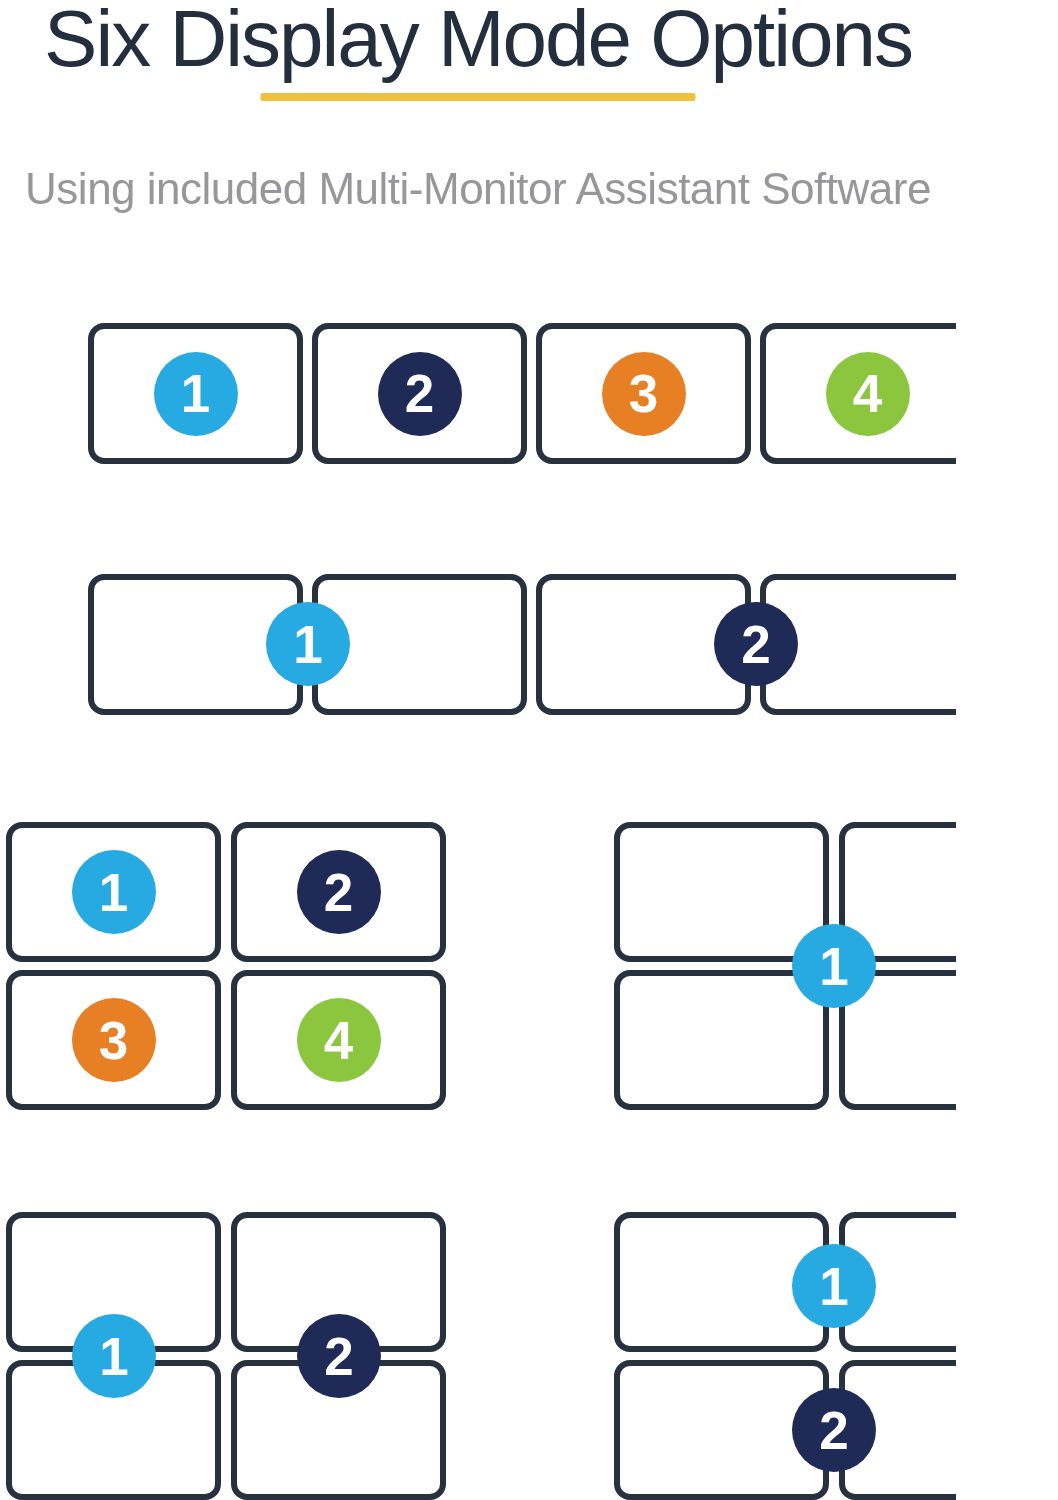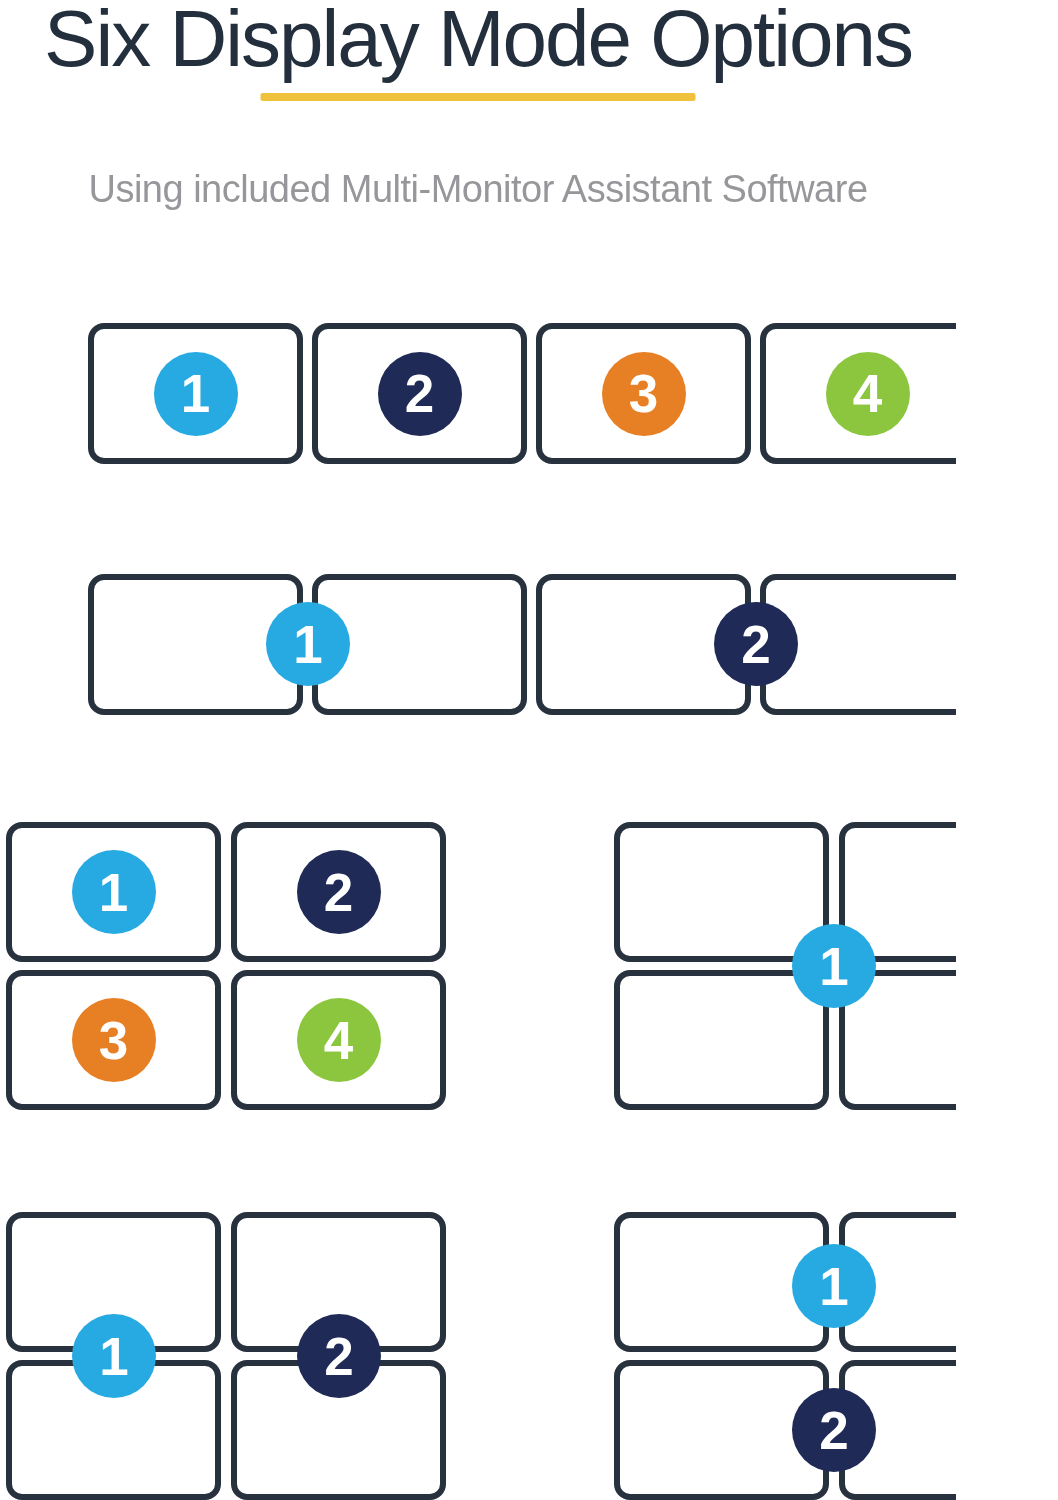--- a/index.html
+++ b/index.html
@@ -17,21 +17,21 @@
     font-weight:300; letter-spacing:-2px;
     color:var(--title-text,#242F3E);
   }
   .title-underline {
     position:absolute; top:93px; left:50%; transform:translateX(-50%);
     width:435px; height:8px; border-radius:2px;
     background:var(--underline,#EFC13D);
   }
   .subtitle {
     position:absolute; top:164px; left:0; width:100%;
-    text-align:center; font-size:38px; line-height:50px;
+    text-align:center; font-size:44px; line-height:50px;
     font-weight:300; letter-spacing:-0.5px;
     color:var(--subtitle-text,#97979B);
   }
 
   
   .mode { position:absolute; }
   .row4 { display:flex; gap:9px; }
   .row4 .monitor { width:215px; height:141px; }
   .grid22 {
     display:grid;

